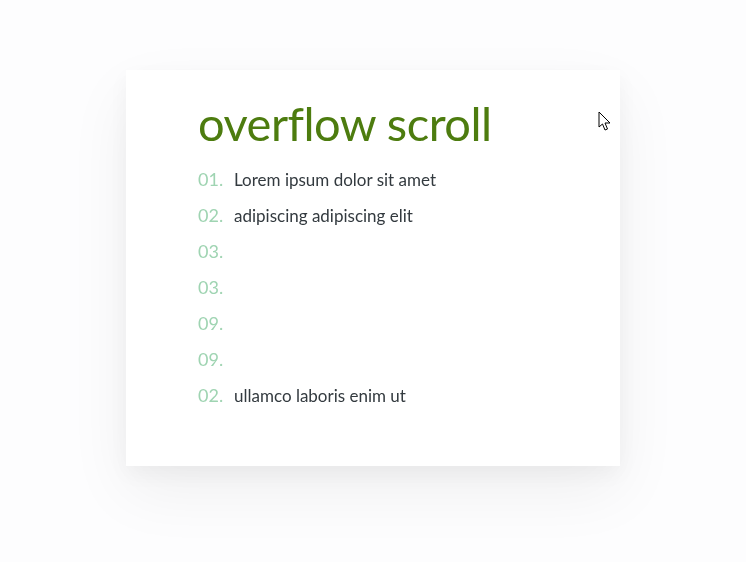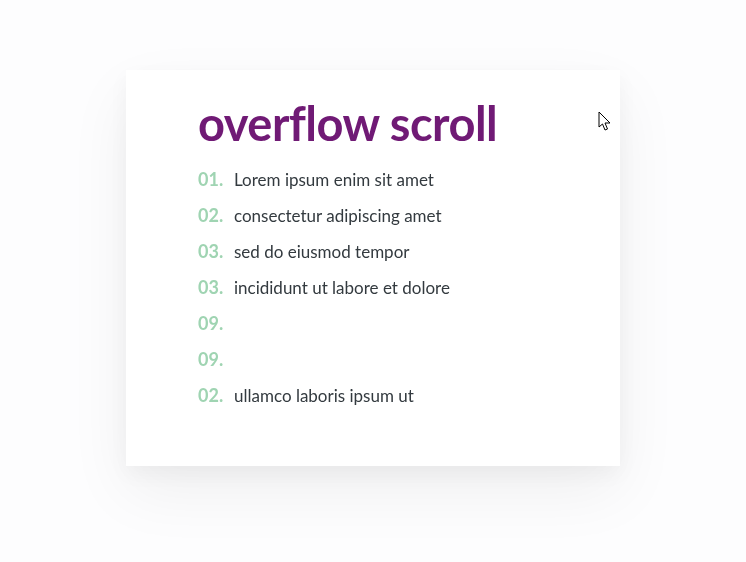--- a/index.html
+++ b/index.html
@@ -33,39 +33,39 @@
     }
     .card::-webkit-scrollbar-thumb {
       background: #8a8a8a;
     }
     .card::-webkit-scrollbar-button {
       background: #f1f1f1;
       height: 17px;
     }
     .title {
       font-size: 47px;
-      font-weight: 700;
-      color: #701a75;
+      font-weight: 400;
+      color: #4d7c0f;
       line-height: 1.1;
       letter-spacing: -0.5px;
       margin-bottom: 18px;
     }
     .list {
       list-style: none;
     }
     .list-item {
       display: flex;
       align-items: baseline;
       margin-bottom: 14px;
       font-size: 17px;
       color: #333a3f;
     }
     .num {
       color: #9fd4b2;
-      font-weight: 700;
+      font-weight: 400;
       font-size: 18px;
       margin-right: 8px;
       min-width: 28px;
     }
     .text {
       color: #333a3f;
       font-weight: 400;
     }
     .cursor {
       position: absolute;
@@ -77,42 +77,40 @@
     }
   </style>
 </head>
 <body>
 
 <div class="card">
   <h1 class="title">overflow scroll</h1>
   <ol class="list">
       <li class="list-item">
         <span class="num">01.</span>
-        <span class="text">Lorem ipsum enim sit amet</span>
+        <span class="text">Lorem ipsum dolor sit amet</span>
       </li>
       <li class="list-item">
         <span class="num">02.</span>
-        <span class="text">consectetur adipiscing amet</span>
+        <span class="text">adipiscing adipiscing elit</span>
       </li>
       <li class="list-item">
         <span class="num">03.</span>
-        <span class="text">sed do eiusmod tempor</span>
       </li>
       <li class="list-item">
         <span class="num">03.</span>
-        <span class="text">incididunt ut labore et dolore</span>
       </li>
       <li class="list-item">
         <span class="num">09.</span>
       </li>
       <li class="list-item">
         <span class="num">09.</span>
       </li>
       <li class="list-item">
         <span class="num">02.</span>
-        <span class="text">ullamco laboris ipsum ut</span>
+        <span class="text">ullamco laboris enim ut</span>
       </li>
     </ol>
 </div>
 
 <svg class="cursor" viewBox="0 0 16 22">
   <path d="M1 1 L1 16 L4.5 13 L7 19 L9.5 18 L7 12 L12 12 Z" fill="white" stroke="black" stroke-width="1"></path>
 </svg>
 
 </body></html>

